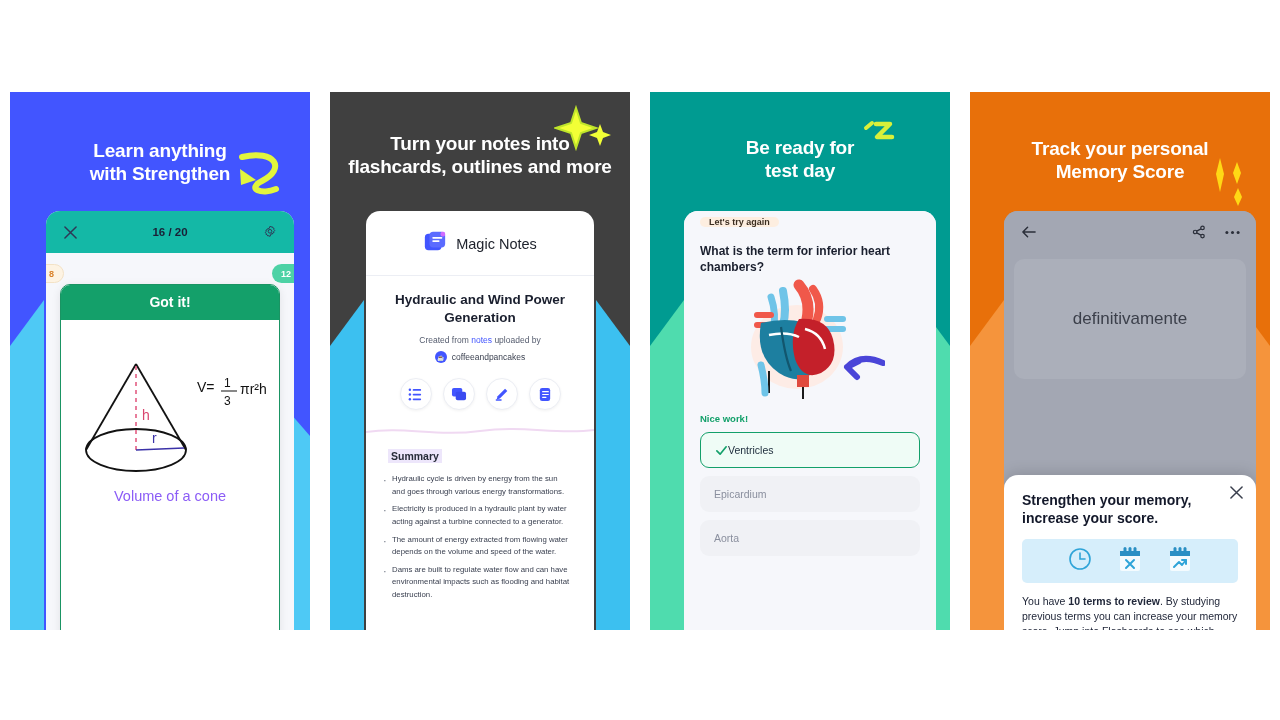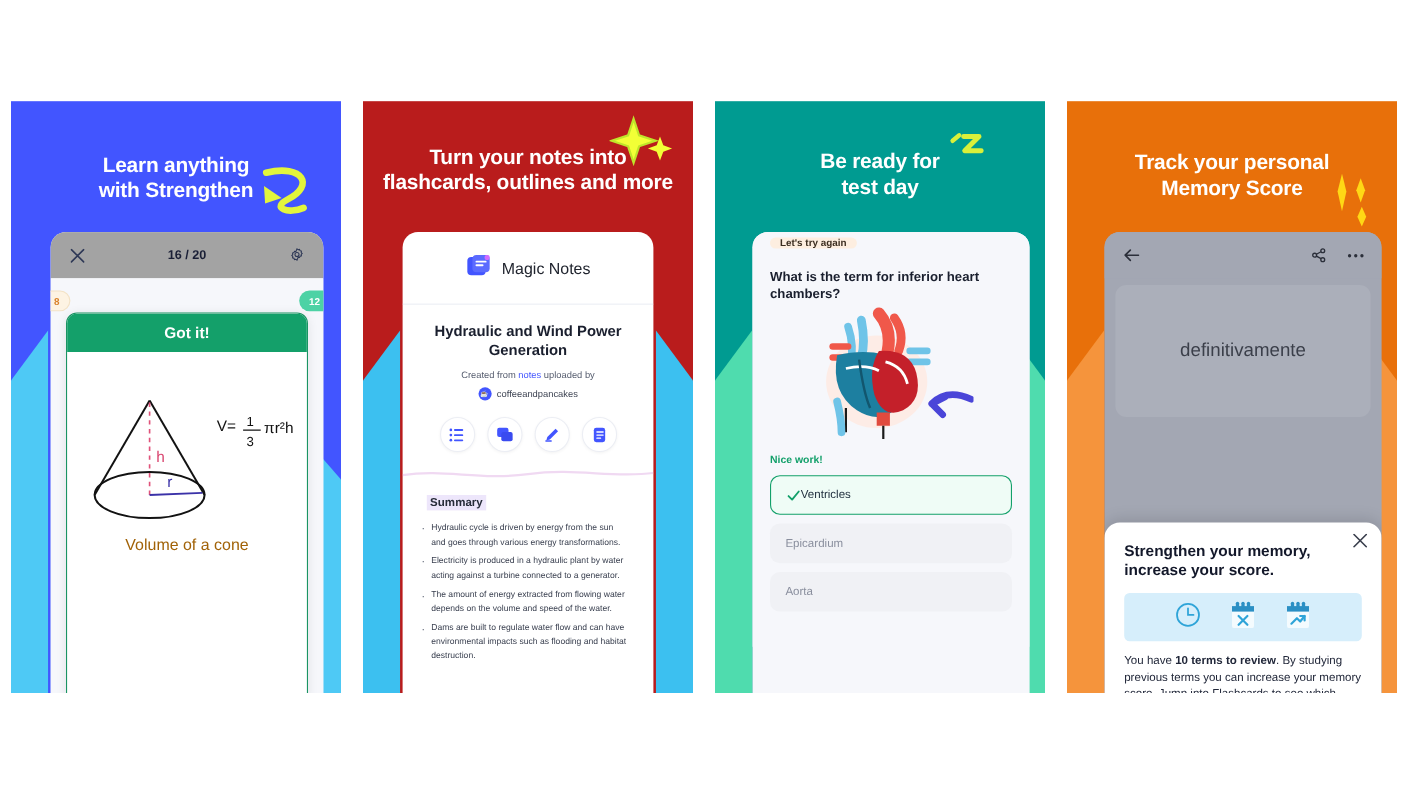--- a/index.html
+++ b/index.html
@@ -17,21 +17,21 @@
 
   
   .panel {
     position: absolute;
     top: 92px;
     width: 300px;
     height: 538px;
     overflow: hidden;
   }
   .panel.p1 { left: 10px;   background: #4255ff; }
-  .panel.p2 { left: 330px;  background: #b91c1c; }
+  .panel.p2 { left: 330px;  background: #404040; }
   .panel.p3 { left: 650px;  background: #009b91; }
   .panel.p4 { left: 970px;  background: #e8700a; }
 
   
   .wedge-l, .wedge-r {
     position: absolute;
     bottom: 0;
     width: 34px;
     height: 330px;
   }
@@ -78,21 +78,21 @@
   .p2 .phone { left: 36px;  top: 119px; width: 228px; bottom: 0; background:#ffffff; }
   .p3 .phone { left: 34px;  top: 119px; width: 252px; bottom: 0; }
   .p4 .phone { left: 34px;  top: 119px; width: 252px; bottom: 0; background:#a3a7b3; }
 
   
   .appbar {
     height: 42px;
     display: flex; align-items: center; justify-content: space-between;
     padding: 0 14px;
     font-size: 11.5px; font-weight: bold; color: #1a1f36;
-    background: #a3a3a3;
+    background: #14b8a6;
   }
   .appbar .title { flex: 1; text-align: center; }
   .icon-btn {
     width: 20px; height: 20px;
     display: flex; align-items: center; justify-content: center;
     color: #2e3856;
   }
 
   
   .fc-body { position: relative; height: calc(100% - 42px); background:#f6f7fb; }
@@ -122,21 +122,21 @@
   }
   .card-head {
     background: #14a06a; color: #fff;
     text-align: center; font-weight: bold; font-size: 14px;
     padding: 9px 0 10px;
   }
   .card-inner { position: relative; height: calc(100% - 38px); }
   .cone-wrap { position: absolute; left: 0; right: 0; top: 22px; display: flex; justify-content: center; }
   .card-caption {
     position: absolute; left: 0; right: 0; top: 168px;
-    text-align: center; font-size: 14.5px; color: #a16207;
+    text-align: center; font-size: 14.5px; color: #8b5cf6;
   }
 
   
   .mn-head {
     display: flex; align-items: center; justify-content: center; gap: 9px;
     padding: 19px 0 17px;
     border-bottom: 1px solid #eceef4;
   }
   .mn-head .t { font-size: 14.5px; color: #20242e; }
   .mn-title {

